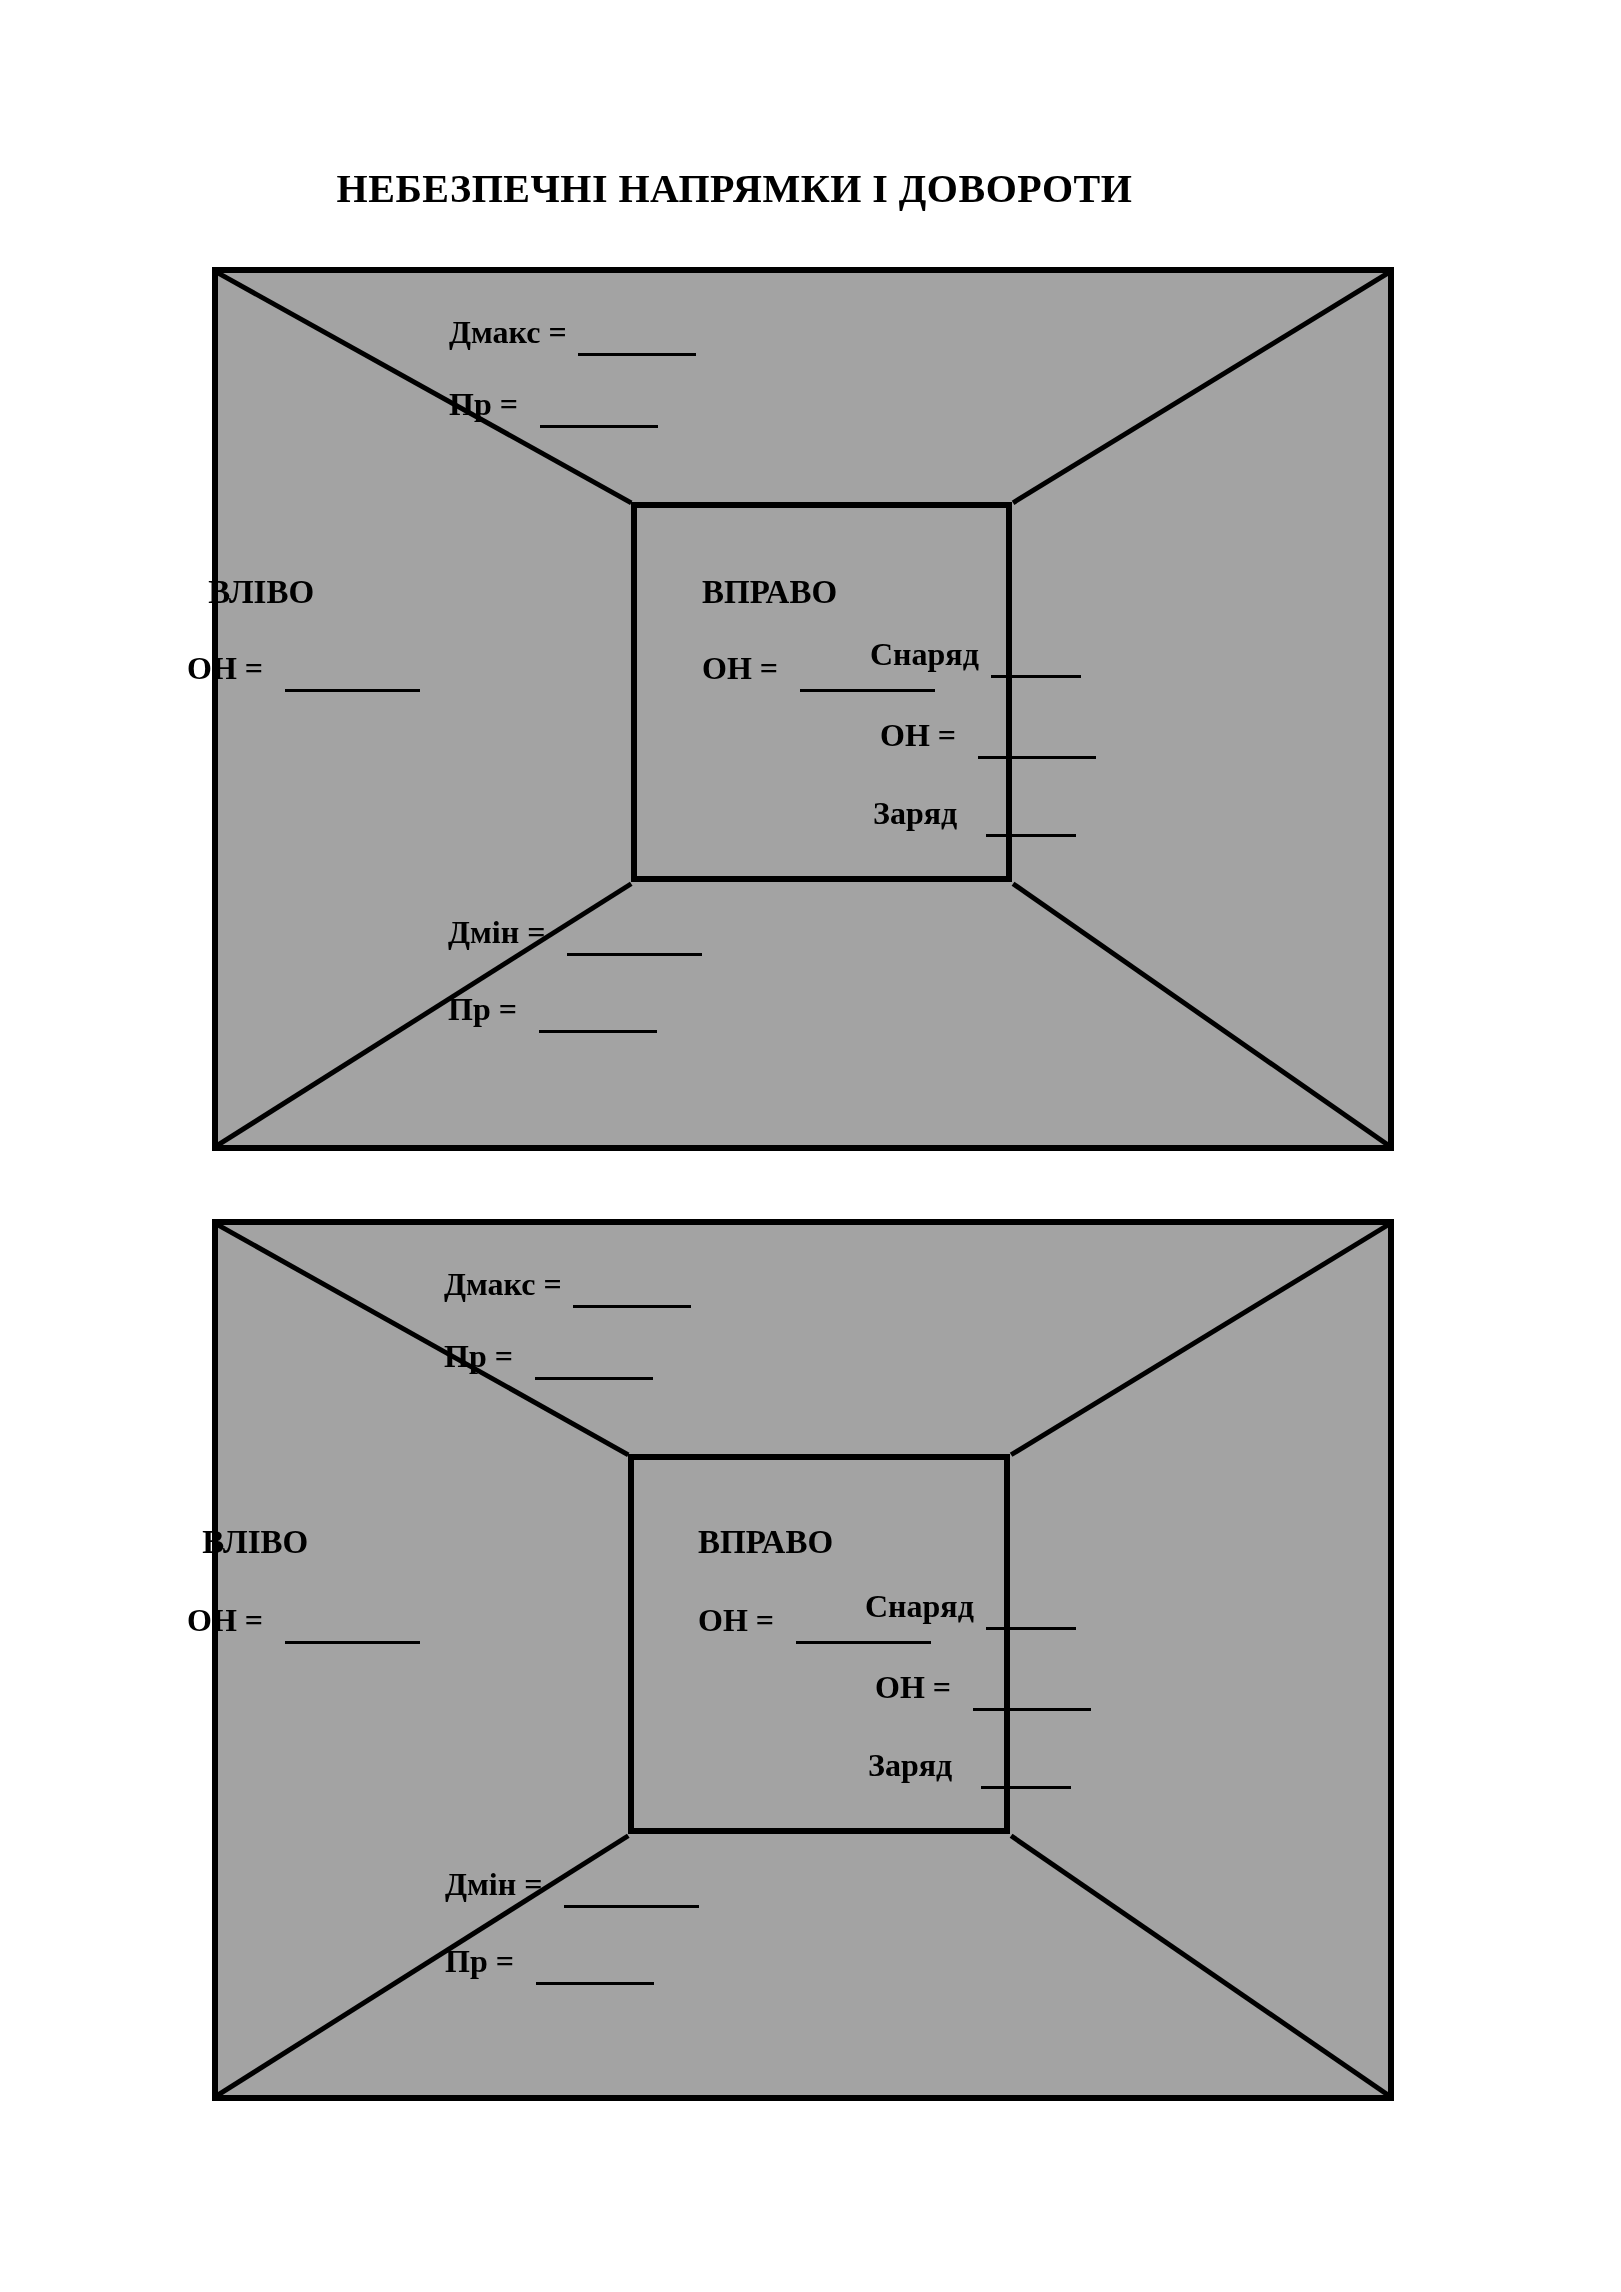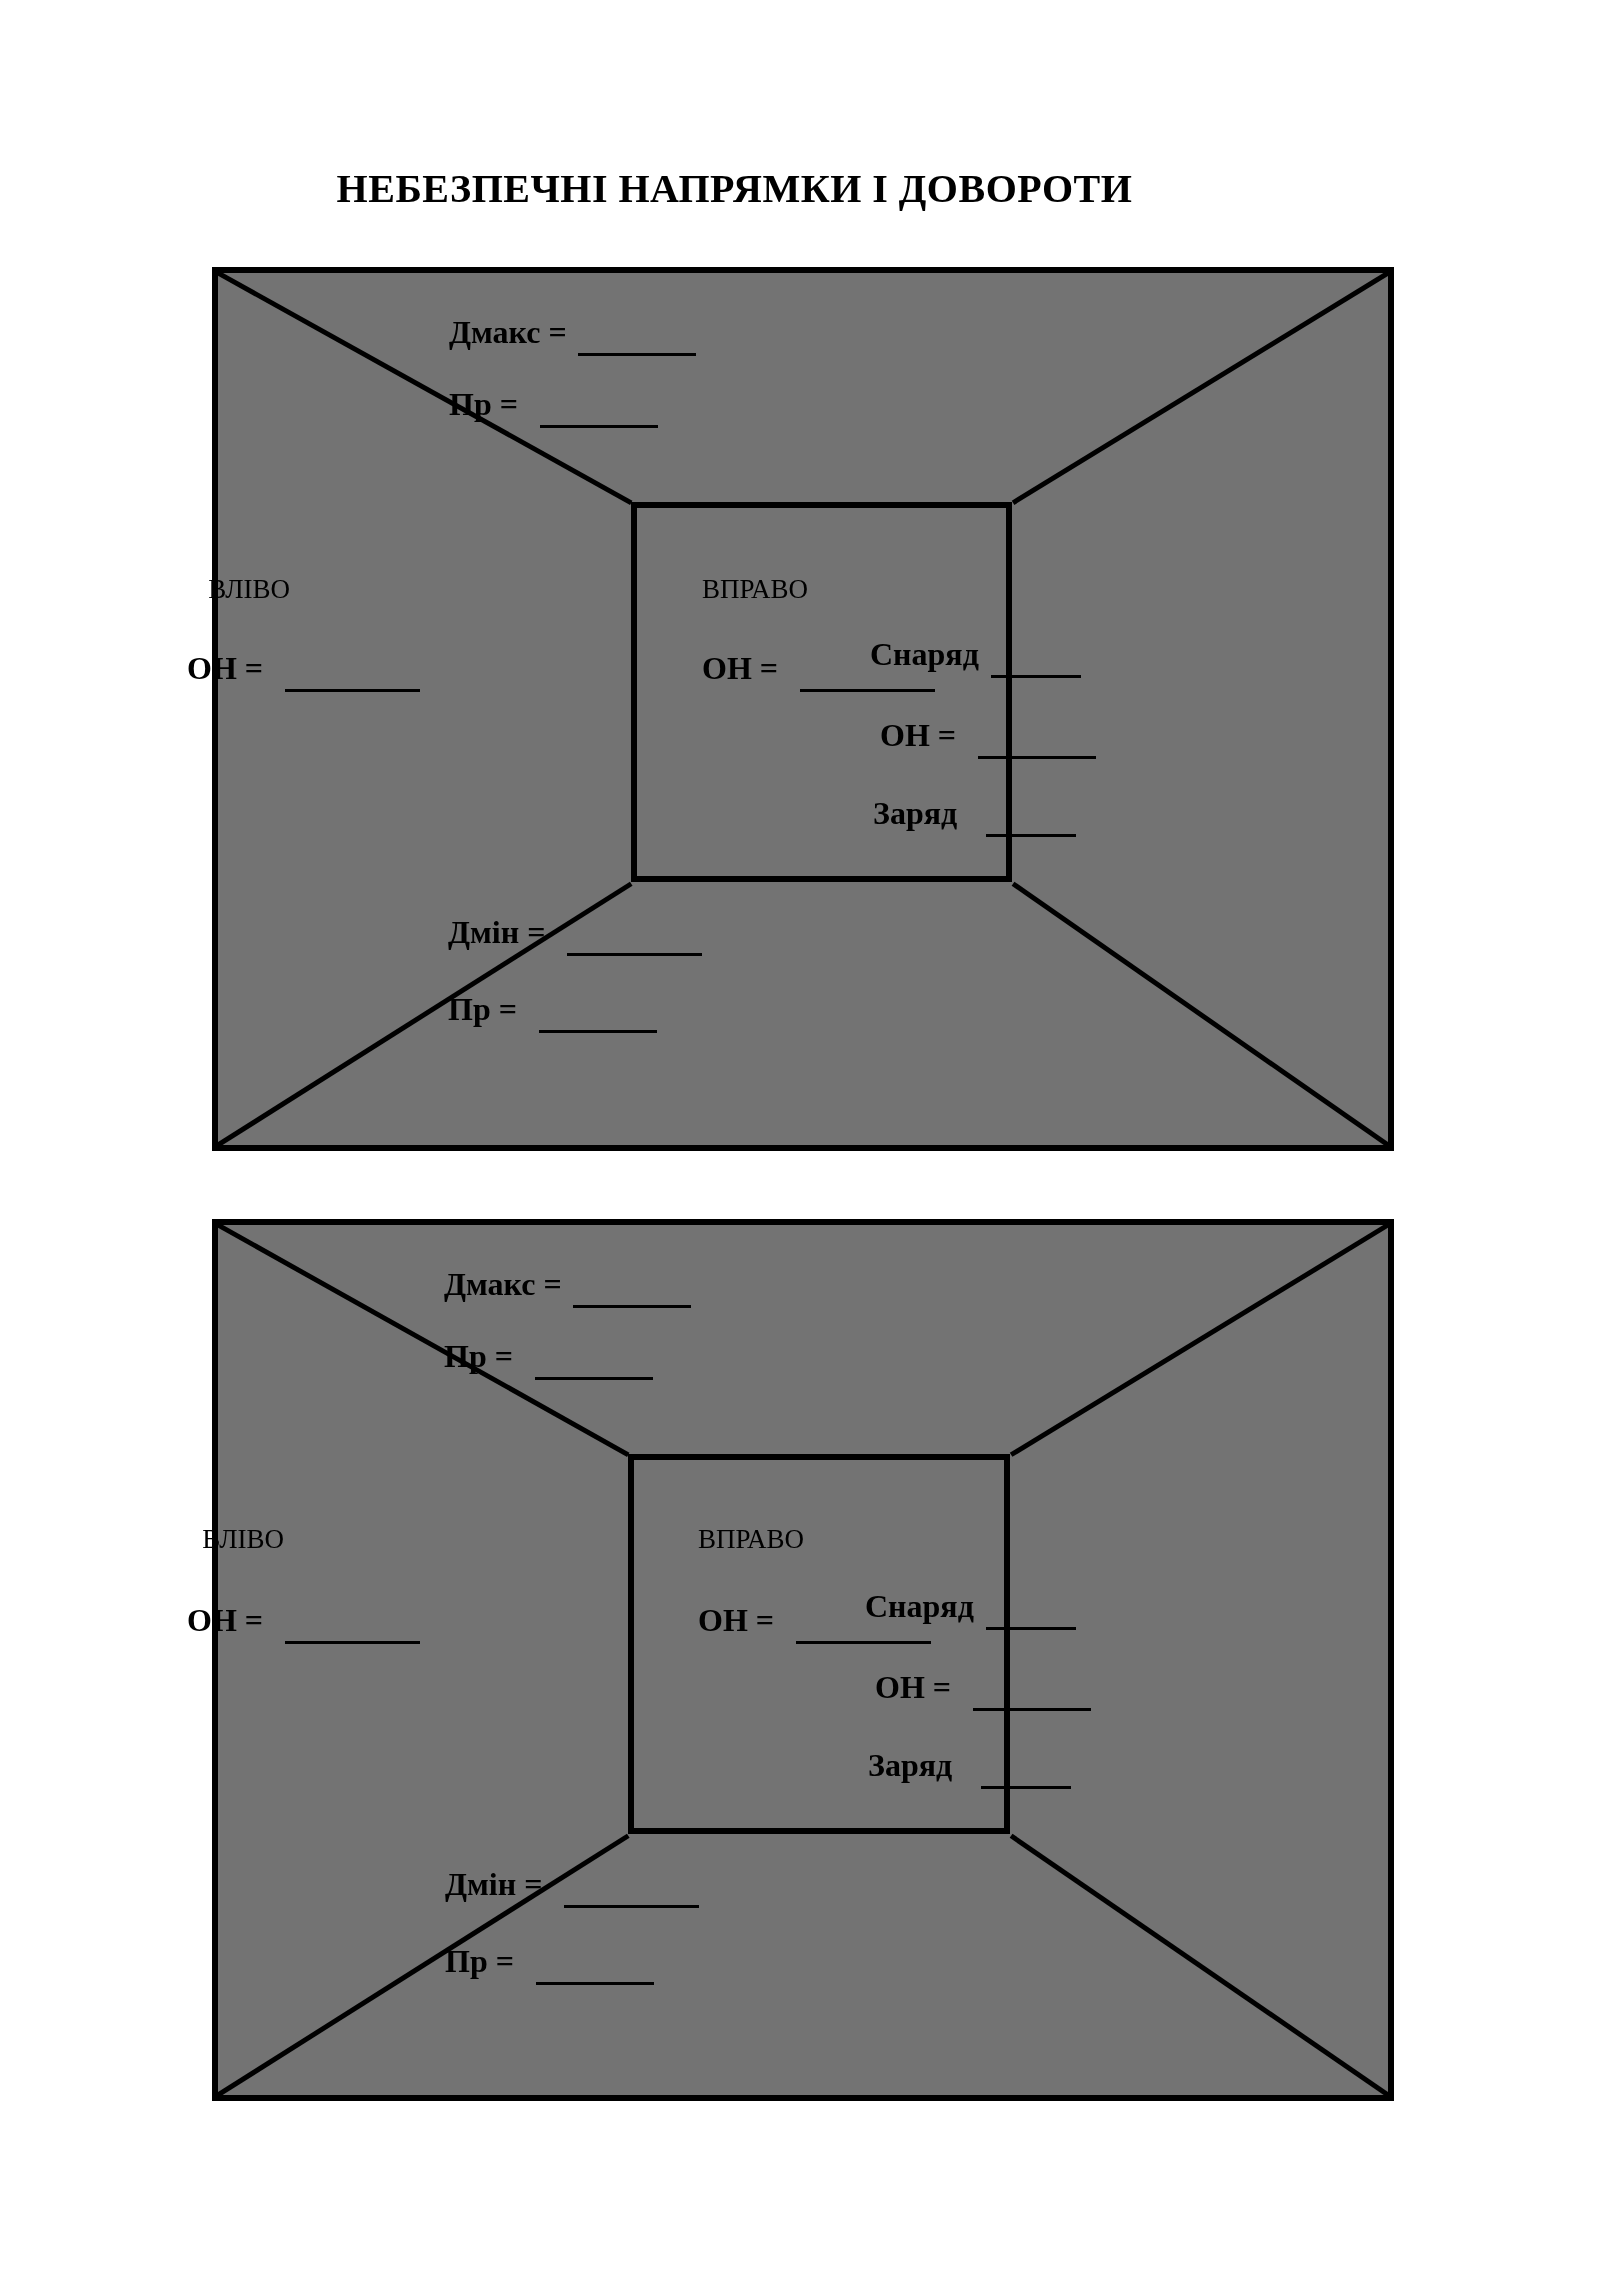--- a/index.html
+++ b/index.html
@@ -31,21 +31,21 @@
     white-space: nowrap;
   }
 
   
   .panel {
     position: absolute;
     left: 212px;
     width: 1182px;
     border: 6.9px solid #000000;
     box-sizing: border-box;
-    background: #737373;
+    background: #a3a3a3;
   }
   #panel-1 { top: 267px;  height: 884px; }
   #panel-2 { top: 1219px; height: 882px; }
 
   .panel-svg {
     position: absolute;
     left: 0;
     top: 0;
     width: 100%;
     height: 100%;
@@ -91,22 +91,22 @@
     position: relative;
     top: 12.7px;
   }
   .field .gap {
     display: inline-block;
   }
 
   
   .heading {
     position: absolute;
-    font-weight: normal;
-    font-size: 27px;
+    font-weight: bold;
+    font-size: 33px;
     white-space: nowrap;
     line-height: 1;
   }
 
   
   #panel-1 .f-dmax   { left: 231px; top: 43px;  }
   #panel-1 .f-pr-top { left: 231px; top: 115px; }
   #panel-1 .h-left   { left: -9.8px; top: 303px; }
   #panel-1 .f-on-left{ left: -31px; top: 379px; }
   #panel-1 .h-right  { left: 484px; top: 303px; }

